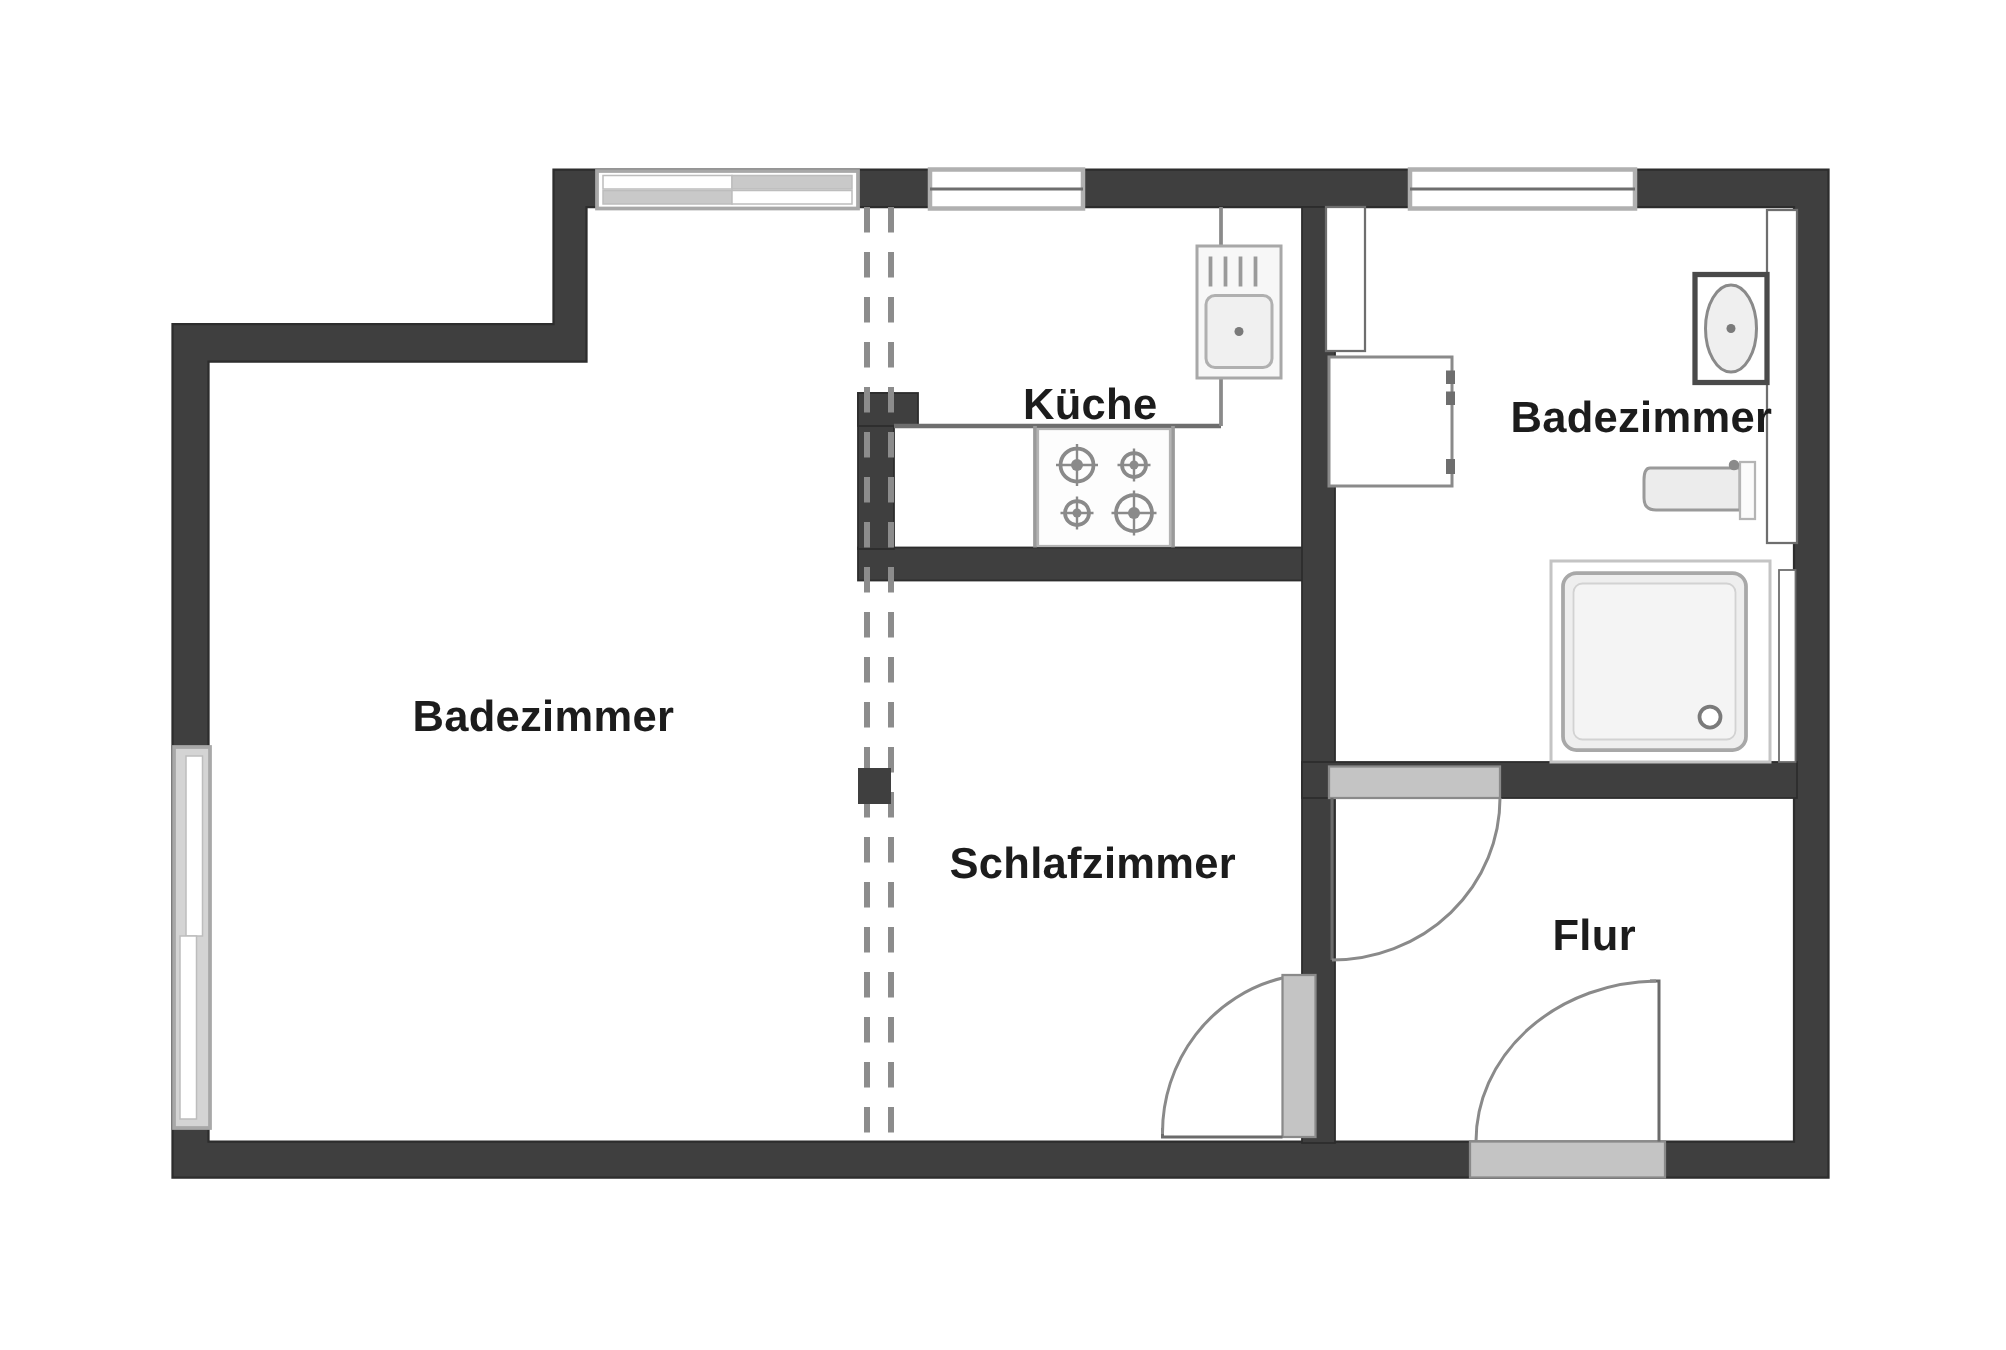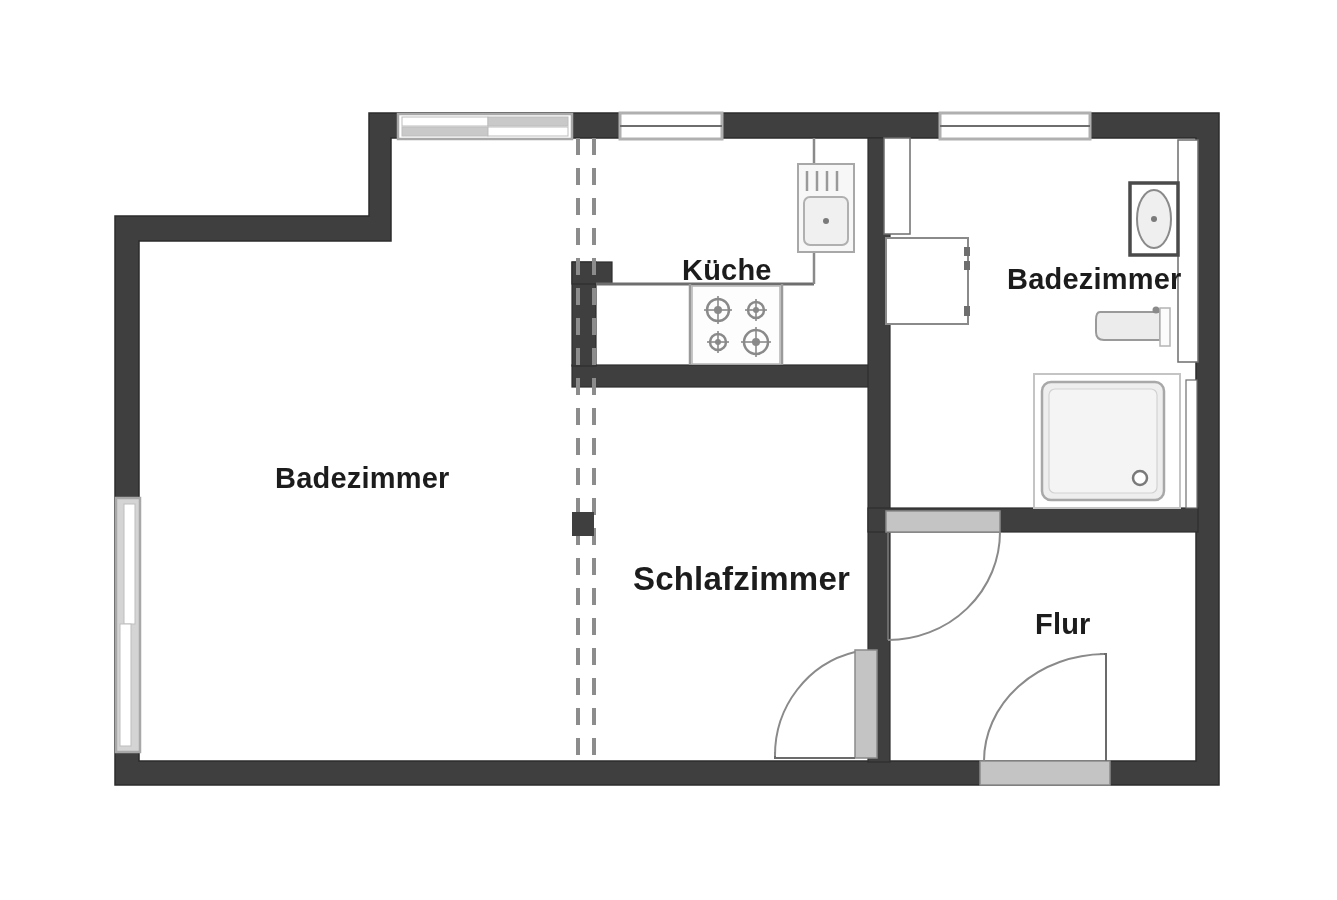--- a/index.html
+++ b/index.html
@@ -20,21 +20,21 @@
   .room-label {
     position: absolute;
     font-family: "Liberation Sans", sans-serif;
     font-weight: bold;
     color: #1c1c1c;
     white-space: nowrap;
     letter-spacing: 0.2px;
     user-select: none;
   }
   #label-wohnzimmer { left: 275px; top: 462px; font-size: 29px; }
-  #label-schlafzimmer { left: 633px; top: 560px; font-size: 33px; }
+  #label-schlafzimmer { left: 633px; top: 560px; font-size: 29px; }
   #label-kueche { left: 682px; top: 254px; font-size: 29px; }
   #label-badezimmer { left: 1007px; top: 263px; font-size: 29px; }
   #label-flur { left: 1005px; top: 608px; font-size: 29px; margin-left: 30px; }
 </style>
 </head>
 <body>
 
 <div id="floorplan-root">
 
   <svg id="plan-svg" width="1337" height="900" viewBox="0 0 1337 900">

